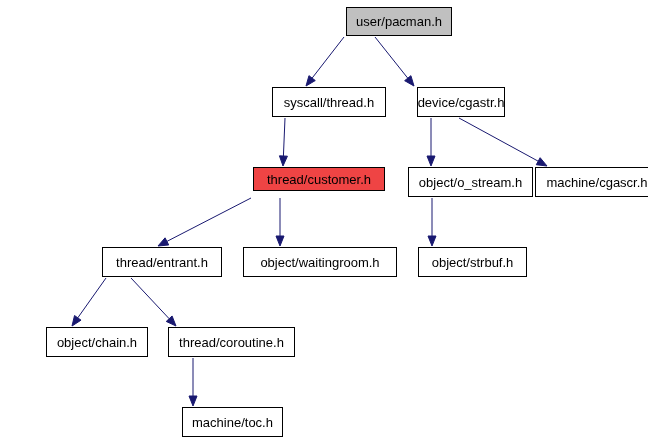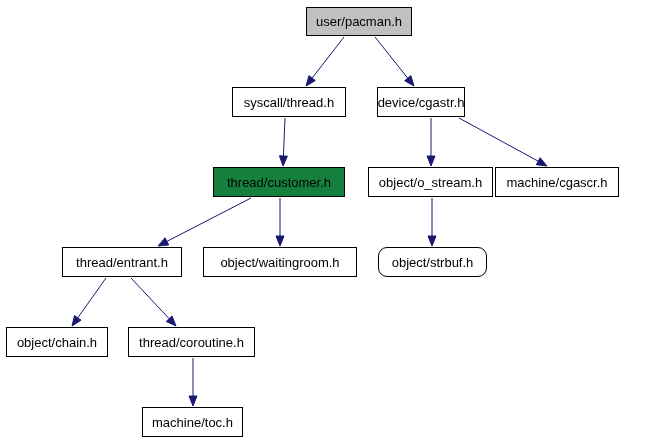--- a/index.html
+++ b/index.html
@@ -28,20 +28,21 @@
     border: 1px solid #000000;
     background: #ffffff;
     color: #000000;
     font-size: 13px;
     text-align: center;
     display: flex;
     align-items: center;
     justify-content: center;
     white-space: nowrap;
     cursor: pointer;
+    margin-left: 40px;
   }
   .graph-node.root {
     background: #c0c0c0;
   }
   .edge-line {
     stroke: #191970;
     stroke-width: 1;
     fill: none;
   }
   .edge-arrowhead {
@@ -80,36 +81,36 @@
   <div id="node-layer">
       <div class="graph-node root" style="left: 306px; top: 7px; width: 106px; height: 29px; background: rgb(192, 192, 192); border-color: rgb(0, 0, 0); color: rgb(0, 0, 0);">
         <span>user/pacman.h</span>
       </div>
       <div class="graph-node" style="left: 232px; top: 87px; width: 114px; height: 30px; background: rgb(255, 255, 255); border-color: rgb(0, 0, 0); color: rgb(0, 0, 0);">
         <span>syscall/thread.h</span>
       </div>
       <div class="graph-node" style="left: 377px; top: 87px; width: 88px; height: 30px; background: rgb(255, 255, 255); border-color: rgb(0, 0, 0); color: rgb(0, 0, 0);">
         <span>device/cgastr.h</span>
       </div>
-      <div class="graph-node" style="left: 213px; top: 167px; width: 132px; height: 30px; background: #15803d; border-color: rgb(0, 0, 0); color: rgb(0, 0, 0);">
+      <div class="graph-node" style="left: 213px; top: 167px; width: 132px; height: 24px; background: #ef4444; border-color: rgb(0, 0, 0); color: rgb(0, 0, 0);">
         <span>thread/customer.h</span>
       </div>
       <div class="graph-node" style="left: 368px; top: 167px; width: 125px; height: 30px; background: rgb(255, 255, 255); border-color: rgb(0, 0, 0); color: rgb(0, 0, 0);">
         <span>object/o_stream.h</span>
       </div>
       <div class="graph-node" style="left: 495px; top: 167px; width: 124px; height: 30px; background: rgb(255, 255, 255); border-color: rgb(0, 0, 0); color: rgb(0, 0, 0);">
         <span>machine/cgascr.h</span>
       </div>
       <div class="graph-node" style="left: 62px; top: 247px; width: 120px; height: 30px; background: rgb(255, 255, 255); border-color: rgb(0, 0, 0); color: rgb(0, 0, 0);">
         <span>thread/entrant.h</span>
       </div>
       <div class="graph-node" style="left: 203px; top: 247px; width: 154px; height: 30px; background: rgb(255, 255, 255); border-color: rgb(0, 0, 0); color: rgb(0, 0, 0);">
         <span>object/waitingroom.h</span>
       </div>
-      <div class="graph-node" style="left: 378px; top: 247px; width: 109px; height: 30px; background: rgb(255, 255, 255); border-color: rgb(0, 0, 0); color: rgb(0, 0, 0); border-radius: 9px;">
+      <div class="graph-node" style="left: 378px; top: 247px; width: 109px; height: 30px; background: rgb(255, 255, 255); border-color: rgb(0, 0, 0); color: rgb(0, 0, 0);">
         <span>object/strbuf.h</span>
       </div>
       <div class="graph-node" style="left: 6px; top: 327px; width: 102px; height: 30px; background: rgb(255, 255, 255); border-color: rgb(0, 0, 0); color: rgb(0, 0, 0);">
         <span>object/chain.h</span>
       </div>
       <div class="graph-node" style="left: 128px; top: 327px; width: 127px; height: 30px; background: rgb(255, 255, 255); border-color: rgb(0, 0, 0); color: rgb(0, 0, 0);">
         <span>thread/coroutine.h</span>
       </div>
       <div class="graph-node" style="left: 142px; top: 407px; width: 101px; height: 30px; background: rgb(255, 255, 255); border-color: rgb(0, 0, 0); color: rgb(0, 0, 0);">
         <span>machine/toc.h</span>

